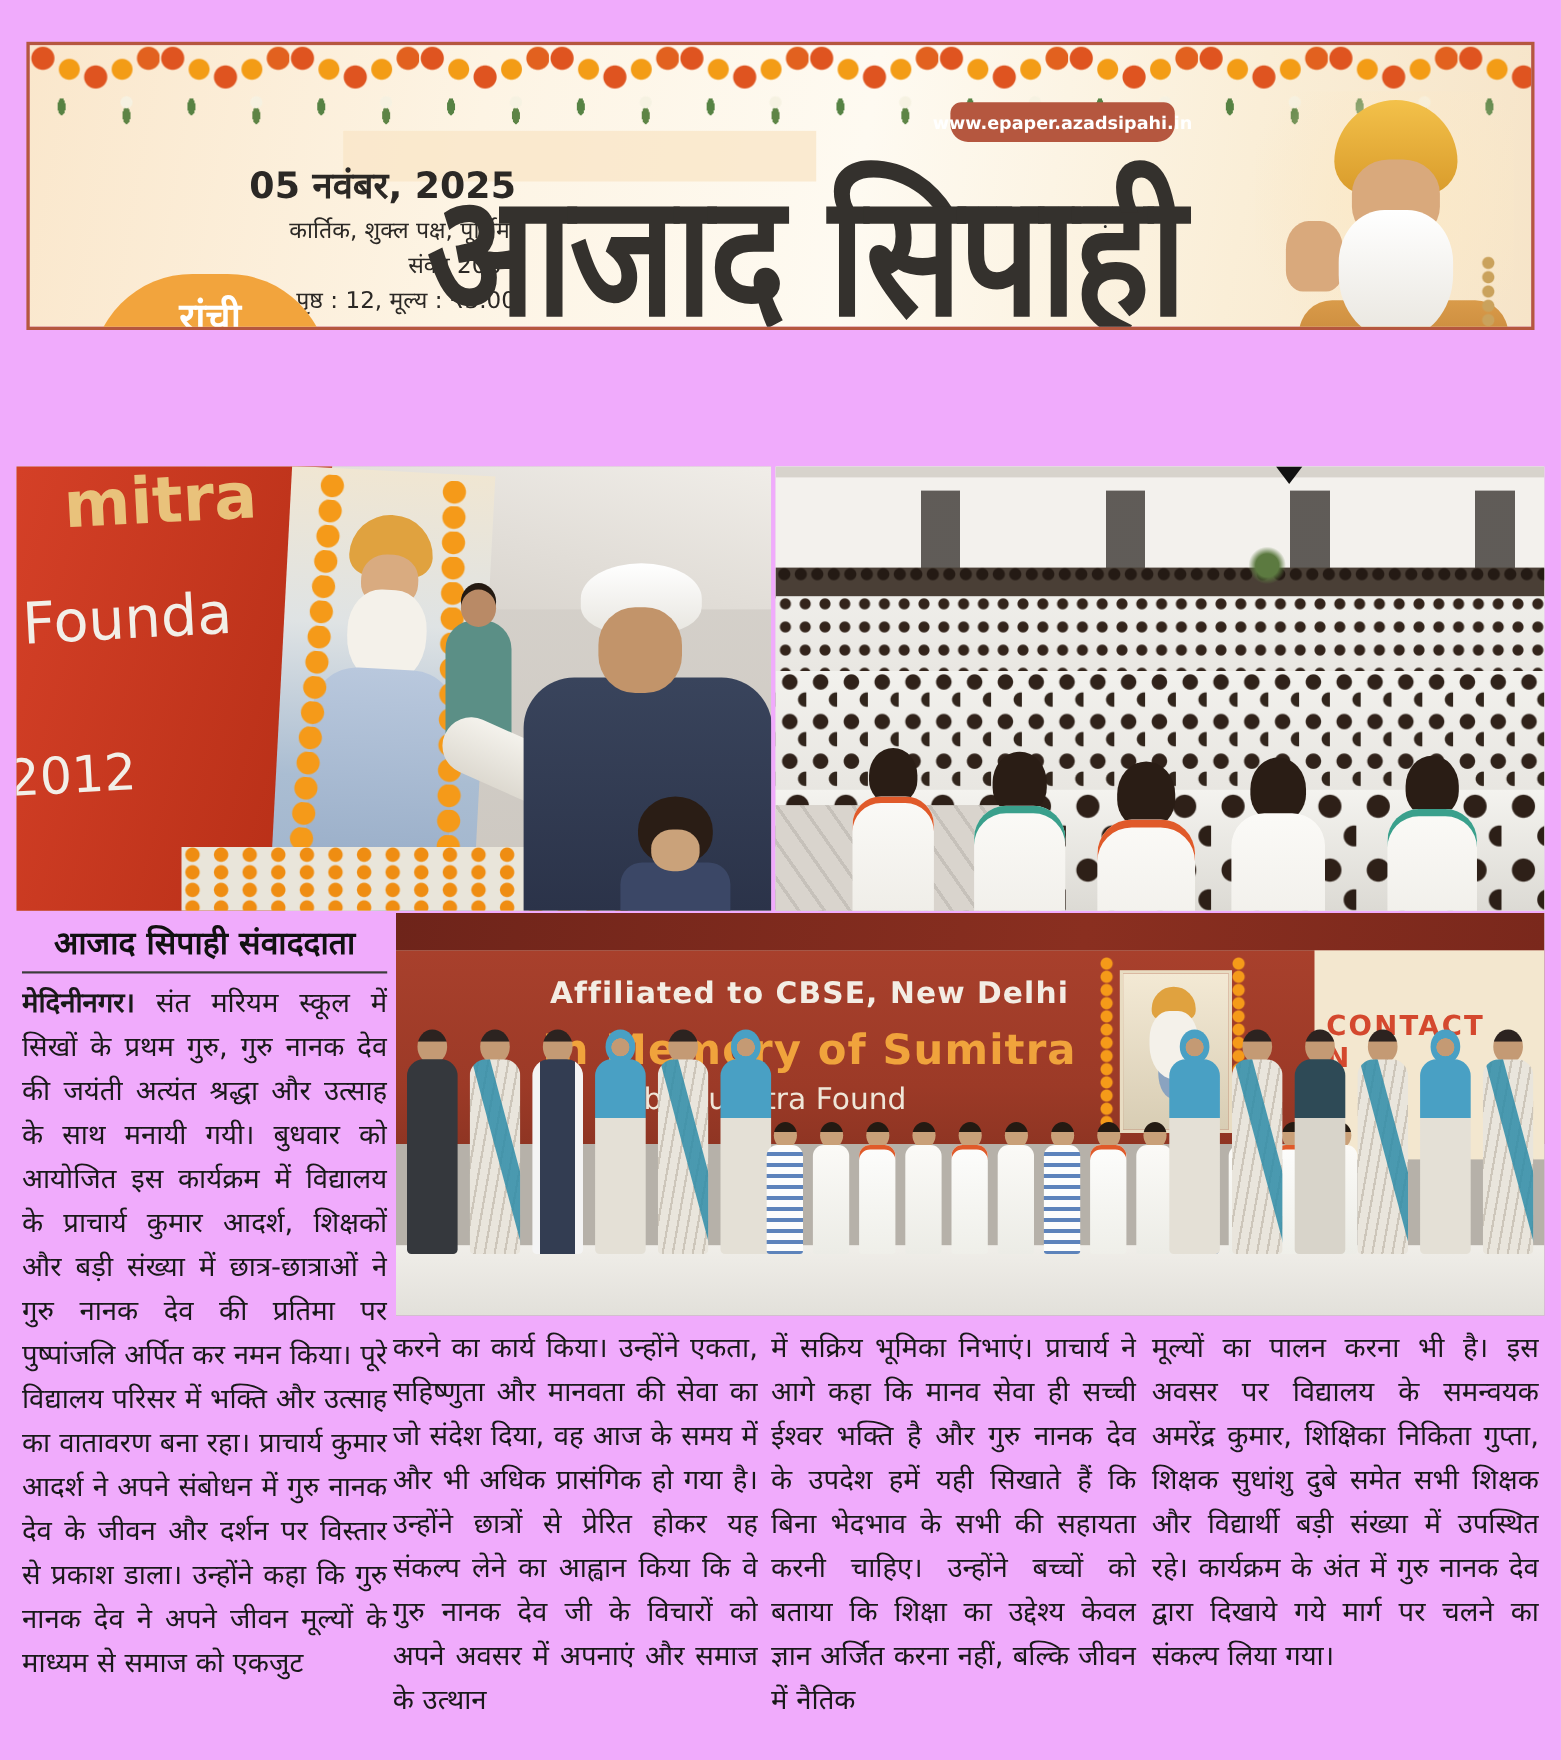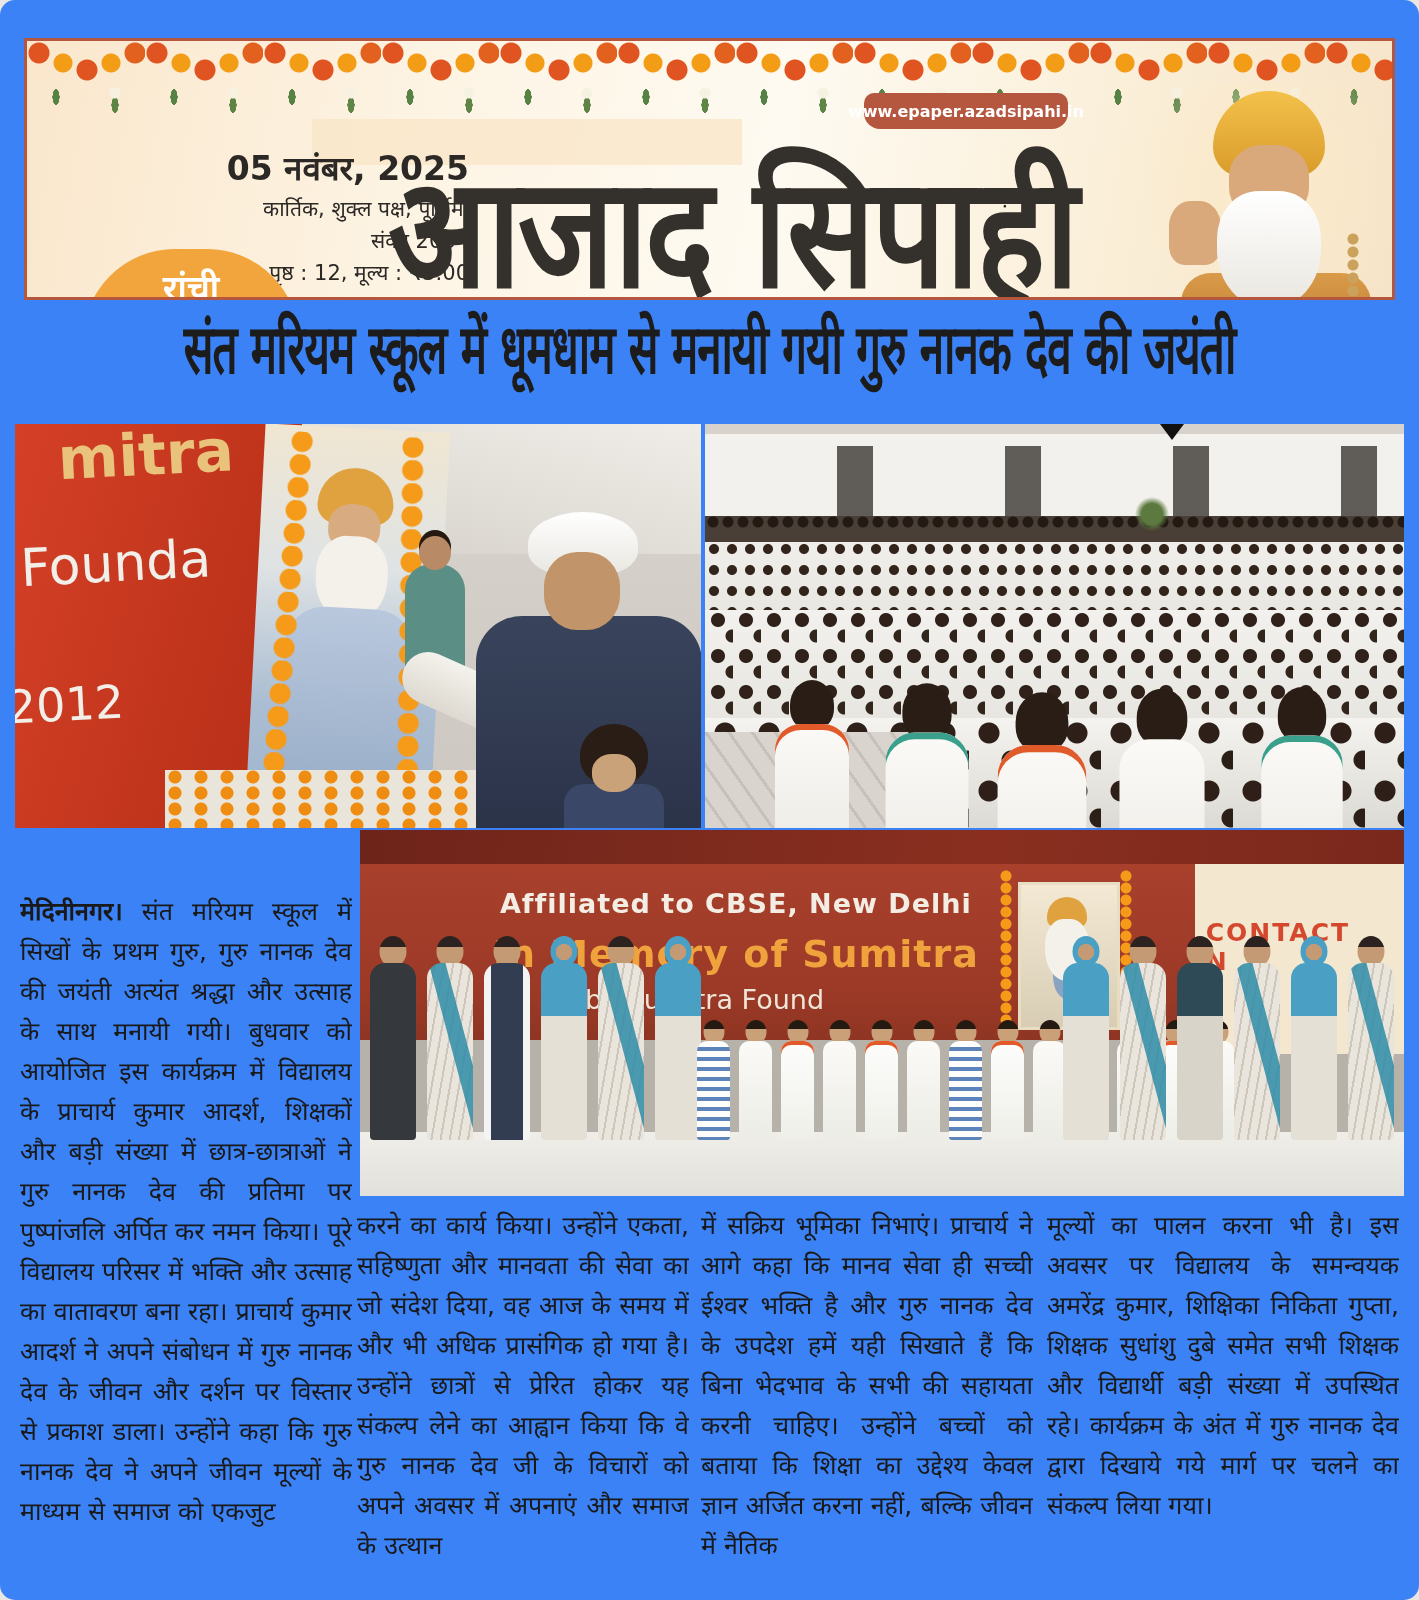--- a/index.html
+++ b/index.html
@@ -1,17 +1,17 @@
 <!DOCTYPE html>
 <html><head>
 <meta charset="utf-8">
 <style>
   html,body{margin:0;padding:0;background:#e9e7e3;}
-  .page{position:relative;width:1419px;height:1600px;margin:0 auto;background:#3b82f6;overflow:hidden;
-        font-family:"DejaVu Sans",sans-serif;color:#1d1d1d;border-radius:15px;}
+  .page{position:relative;width:1419px;height:1600px;margin:0 auto;background:#f0abfc;overflow:hidden;
+        font-family:"DejaVu Sans",sans-serif;color:#1d1d1d;}
 
   
   .mast{position:absolute;left:24px;top:38px;width:1365px;height:256px;border:3px solid #b5573f;
         background:linear-gradient(100deg,#fae7cc 0%,#fdf4e4 30%,#fefaf1 55%,#faeed7 80%,#f6e4c8 100%);overflow:hidden;}
   .mast .patch{position:absolute;left:285px;top:78px;width:430px;height:46px;background:#f9e6c8;opacity:.8;}
   .garland{position:absolute;left:0;top:-4px;width:100%;height:58px;
     background-image:
       radial-gradient(circle at 12px 16px,#df5420 10px,transparent 11px),
       radial-gradient(circle at 36px 26px,#f39c16 9px,transparent 10px),
       radial-gradient(circle at 60px 33px,#df5420 10px,transparent 11px),
@@ -211,23 +211,20 @@
       <div class="halo"></div>
       <div class="robe"></div>
       <div class="turban"></div>
       <div class="hand"></div>
       <div class="face"></div>
       <div class="beard"></div>
       <div class="mala"></div>
     </div>
   </div>
 
-  <div class="headline">
-    <span>संत मरियम स्कूल में धूमधाम से मनायी गयी गुरु नानक देव की जयंती</span>
-  </div>
 
   <div class="photo ph-left">
     <div class="ceil"></div>
     <div class="redbanner">
       <div class="rb-t1">mitra</div>
       <div class="rb-t2">Founda</div>
       <div class="rb-t3">/2012</div>
     </div>
     <div class="portrait">
       <div class="pt-turban"></div>
@@ -313,20 +310,21 @@
     <div class="grp grp-r">
       <div class="tp hijab"></div>
       <div class="tp teal"></div>
       <div class="tp drk"></div>
       <div class="tp teal"></div>
       <div class="tp hijab"></div>
       <div class="tp teal"></div>
     </div>
   </div>
 
+  <div class="byline">आजाद सिपाही संवाददाता</div>
 
   <div class="col col1">
     <b>मेदिनीनगर।</b>
     <span>संत मरियम स्कूल में सिखों के प्रथम गुरु, गुरु नानक देव की जयंती अत्यंत श्रद्धा और उत्साह के साथ मनायी गयी। बुधवार को आयोजित इस कार्यक्रम में विद्यालय के प्राचार्य कुमार आदर्श, शिक्षकों और बड़ी संख्या में छात्र-छात्राओं ने गुरु नानक देव की प्रतिमा पर पुष्पांजलि अर्पित कर नमन किया। पूरे विद्यालय परिसर में भक्ति और उत्साह का वातावरण बना रहा। प्राचार्य कुमार आदर्श ने अपने संबोधन में गुरु नानक देव के जीवन और दर्शन पर विस्तार से प्रकाश डाला। उन्होंने कहा कि गुरु नानक देव ने अपने जीवन मूल्यों के माध्यम से समाज को एकजुट</span>
   </div>
   <div class="col col2">
     <span>करने का कार्य किया। उन्होंने एकता, सहिष्णुता और मानवता की सेवा का जो संदेश दिया, वह आज के समय में और भी अधिक प्रासंगिक हो गया है। उन्होंने छात्रों से प्रेरित होकर यह संकल्प लेने का आह्वान किया कि वे गुरु नानक देव जी के विचारों को अपने अवसर में अपनाएं और समाज के उत्थान</span>
   </div>
   <div class="col col3">
     <span>में सक्रिय भूमिका निभाएं। प्राचार्य ने आगे कहा कि मानव सेवा ही सच्ची ईश्वर भक्ति है और गुरु नानक देव के उपदेश हमें यही सिखाते हैं कि बिना भेदभाव के सभी की सहायता करनी चाहिए। उन्होंने बच्चों को बताया कि शिक्षा का उद्देश्य केवल ज्ञान अर्जित करना नहीं, बल्कि जीवन में नैतिक</span>

